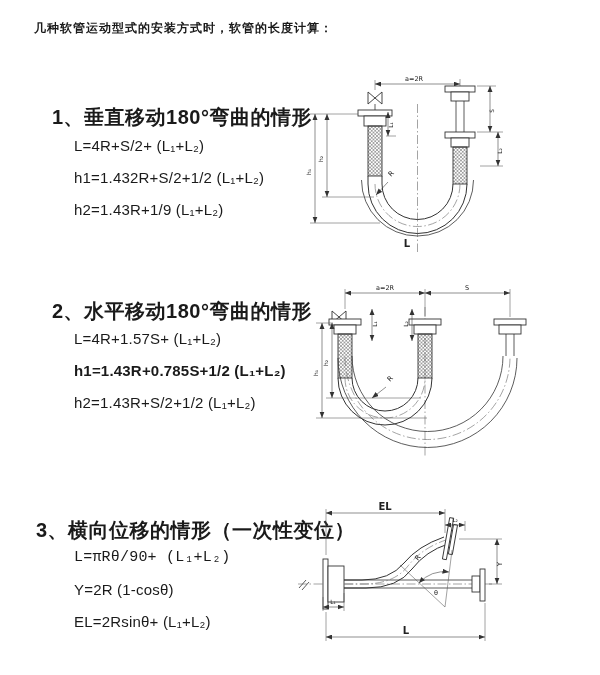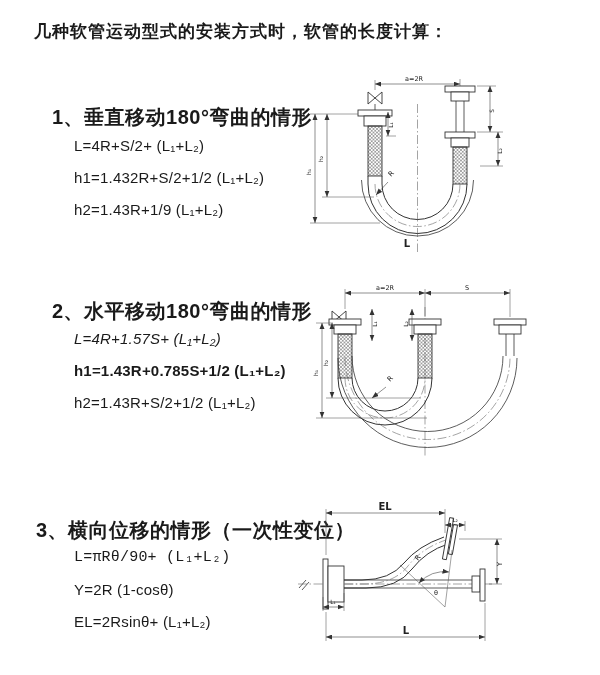--- a/index.html
+++ b/index.html
@@ -2,21 +2,21 @@
 <html><head>
 <meta charset="utf-8">
 <style>
   html,body { margin:0; padding:0; }
   body {
     width:600px; height:675px; background:#ffffff; position:relative;
     font-family:"Liberation Sans","DejaVu Sans",sans-serif; color:#1a1a1a;
     overflow:hidden;
   }
   .title {
-    position:absolute; left:34px; top:20px; font-size:17px; font-weight:bold;
+    position:absolute; left:34px; top:20px; font-size:12px; font-weight:bold;
     letter-spacing:1px;
   }
   .section-heading {
     position:absolute; font-size:20px; font-weight:bold; letter-spacing:0.5px;
   }
   .formula {
     position:absolute; font-size:15px; font-weight:normal; letter-spacing:0.2px;
     white-space:pre;
   }
   .diagram { position:absolute; }
@@ -38,21 +38,21 @@
 <body>
 
 <div class="title">几种软管运动型式的安装方式时，软管的长度计算：</div>
 
 <div class="section-heading" style="left:52px; top:104px;">1、垂直移动180°弯曲的情形</div>
 <div class="formula" style="left:74px; top:137px;">L=4R+S/2+ (L₁+L₂)</div>
 <div class="formula" style="left:74px; top:169px;">h1=1.432R+S/2+1/2 (L₁+L₂)</div>
 <div class="formula" style="left:74px; top:201px;">h2=1.43R+1/9 (L₁+L₂)</div>
 
 <div class="section-heading" style="left:52px; top:298px;">2、水平移动180°弯曲的情形</div>
-<div class="formula" style="left:74px; top:330px;font-style:italic;">L=4R+1.57S+ (L₁+L₂)</div>
+<div class="formula" style="left:74px; top:330px;">L=4R+1.57S+ (L₁+L₂)</div>
 <div class="formula" style="left:74px; top:362px;font-weight:bold;">h1=1.43R+0.785S+1/2 (L₁+L₂)</div>
 <div class="formula" style="left:74px; top:394px;">h2=1.43R+S/2+1/2 (L₁+L₂)</div>
 
 <div class="section-heading" style="left:36px; top:517px;">3、横向位移的情形（一次性变位）</div>
 <div class="formula" style="left:74px; top:549px;font-family:Liberation Mono, monospace;">L=πRθ/90+ (L₁+L₂)</div>
 <div class="formula" style="left:74px; top:581px;">Y=2R (1-cosθ)</div>
 <div class="formula" style="left:74px; top:613px;">EL=2Rsinθ+ (L₁+L₂)</div>
 
 <div class="diagram" style="left:300px; top:66px; width:240px; height:198px;">
 <svg width="240" height="198" viewBox="0 0 240 198">

